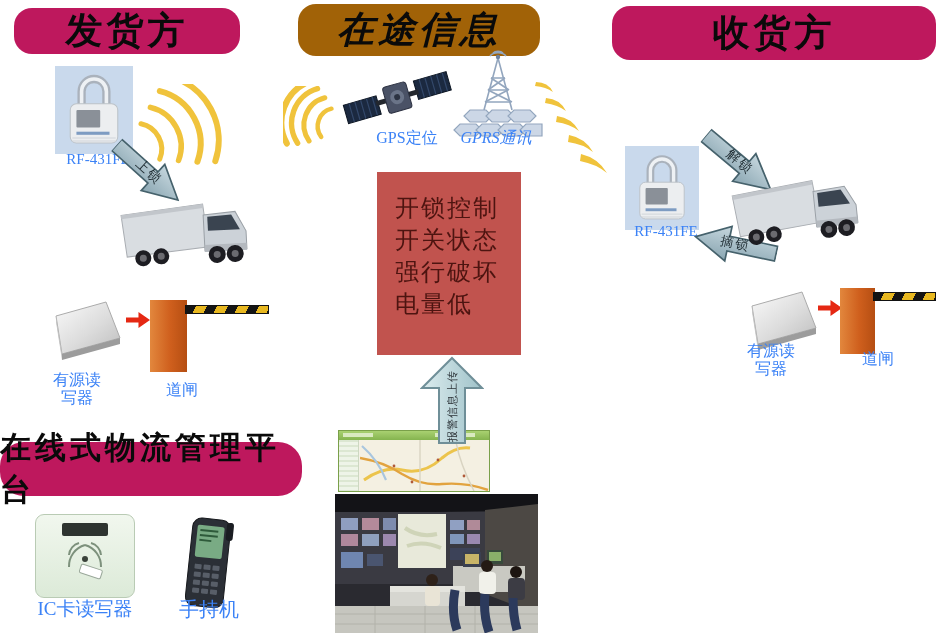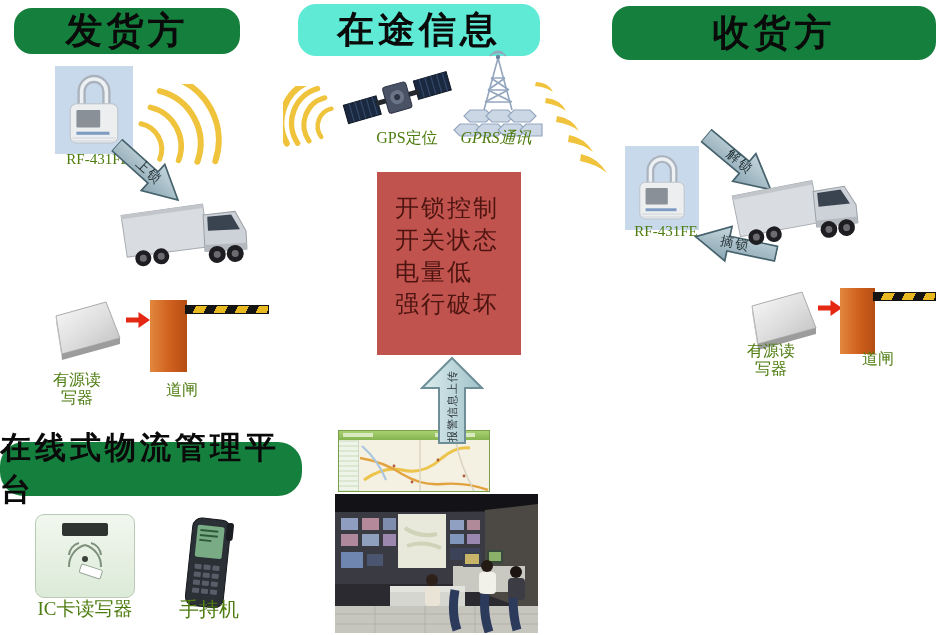--- a/index.html
+++ b/index.html
@@ -1,25 +1,25 @@
 <!DOCTYPE html>
 <html><head>
 <meta charset="utf-8">
 <style>
   * { margin:0; padding:0; box-sizing:border-box; }
   body { background:#fff; font-family:"Liberation Serif","DejaVu Serif",serif; }
   #stage { position:relative; width:938px; height:635px; background:#fff; overflow:hidden; }
 
   .hdr { position:absolute; display:flex; align-items:center; justify-content:center;
          font-weight:bold; color:#0a0a0a; letter-spacing:4px; }
-  .hdr-blue { background:#15803d; }
-  .hdr-pink { background:#5eead4; }
+  .hdr-blue { background:#be185d; }
+  .hdr-pink { background:#a16207;font-style:italic; }
 
   .photo { position:absolute; background:#c9d9ec; display:flex; align-items:center; justify-content:center; }
-  .lbl { position:absolute; color:#4d7c0f; text-align:center; line-height:1.15; }
+  .lbl { position:absolute; color:#3b82f6; text-align:center; line-height:1.15; }
 
   .alert-box { position:absolute; left:377px; top:172px; width:144px; height:183px;
                background:#c1534e; padding:20px 0 0 18px; }
   .alert-box div { font-size:24px; color:#4d1410; line-height:32px; letter-spacing:2px; }
 
   .gate-post { position:absolute; background:linear-gradient(90deg,#e2873d,#cf5f1d 55%,#b54e12); }
   .gate-arm  { position:absolute; height:9px;
                background:repeating-linear-gradient(115deg,#141414 0 9px,#e8b820 9px 19px);
                border:1px solid #111; }
   .red-arrow { position:absolute; width:24px; height:16px; background:#e52813;
@@ -221,22 +221,22 @@
       <path d="M18 18 q14 1 20 13 q-8 -6 -21 -8 z"></path>
       <path d="M29 36 q15 2 22 15 q-9 -7 -23 -9 z"></path>
       <path d="M41 55 q16 3 24 17 q-10 -8 -25 -10 z"></path>
       <path d="M53 74 q17 4 26 19 q-11 -9 -27 -12 z"></path>
     </g>
   </svg>
 
   <div class="alert-box">
     <div>开锁控制</div>
     <div>开关状态</div>
+    <div>强行破坏</div>
     <div>电量低</div>
-    <div>强行破坏</div>
   </div>
 
   <div class="arrow-wrap" style="left:420px; top:356px; width:64px; height:89px; z-index:3;">
     <svg width="64" height="89" viewBox="0 0 64 89" style="position:absolute; left:0; top:0;">
       <defs>
           <linearGradient id="g3" x1="0" y1="0" x2="1" y2="0">
         <stop offset="0" stop-color="#dcecee"></stop>
             <stop offset="1" stop-color="#9fc2c9"></stop>
           </linearGradient>
         </defs>

